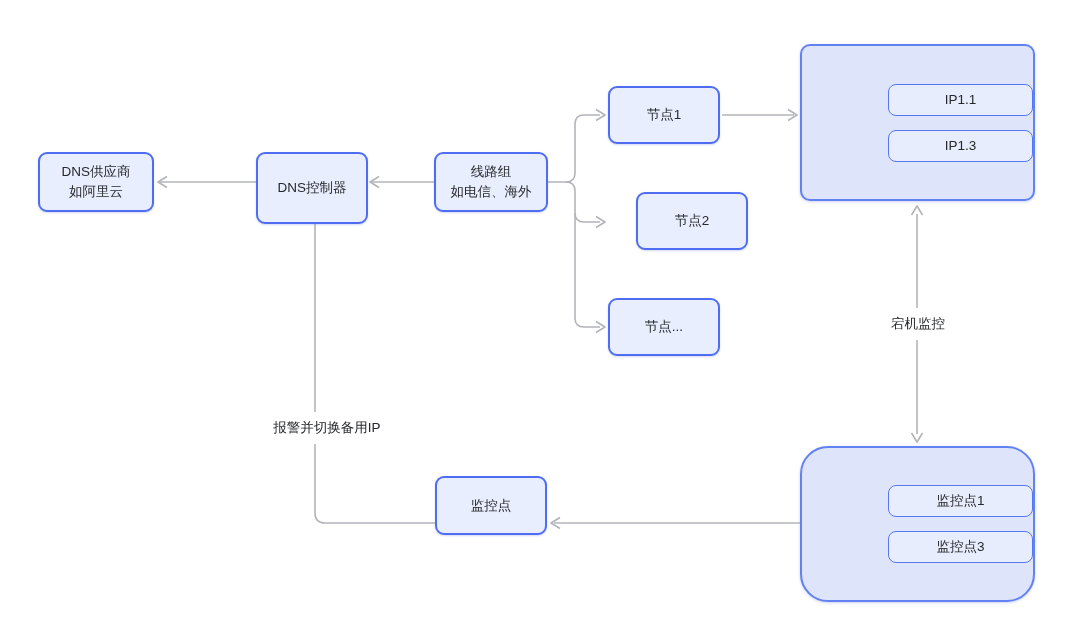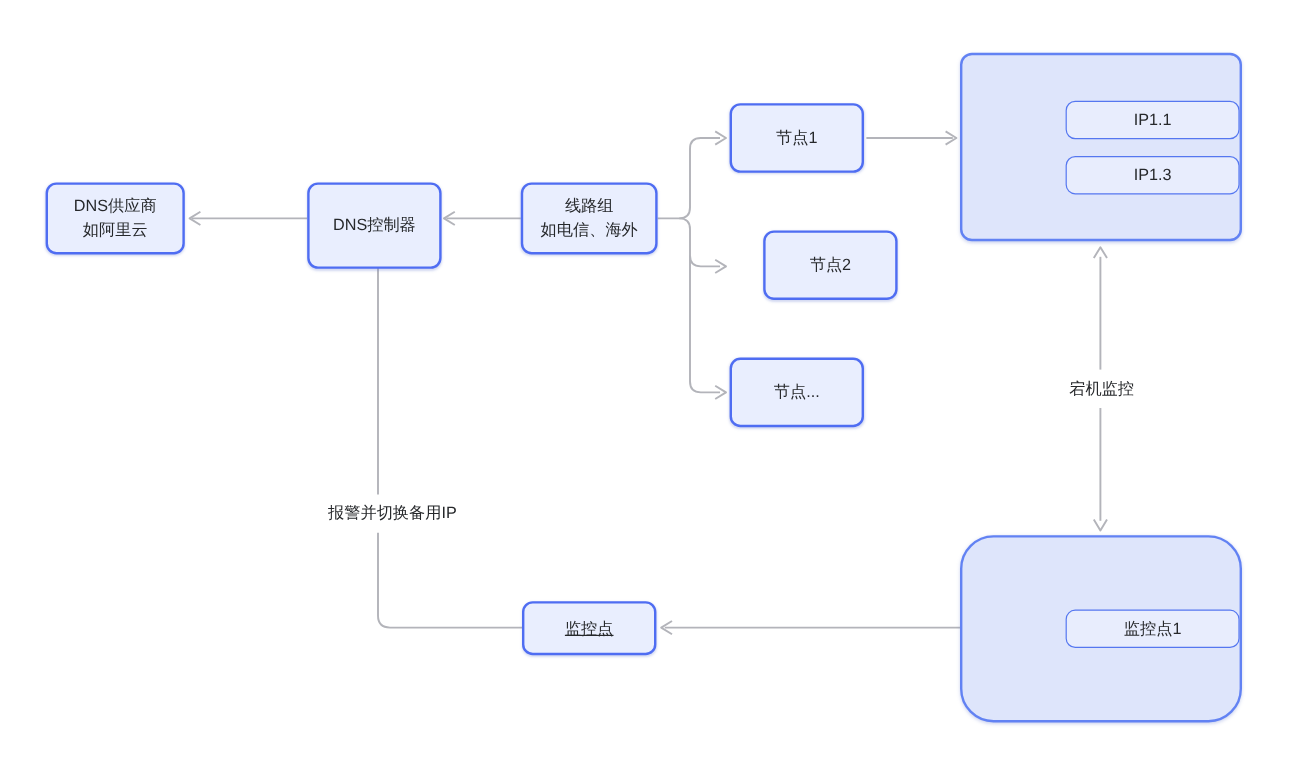--- a/index.html
+++ b/index.html
@@ -158,23 +158,26 @@
     </div>
     <div class="inner-box">
       <span>IP1.3</span>
     </div>
   </div>
 
   <div class="container-box" style="left:800px; top:446px; width:235px; height:156px;border-radius:28px;">
     <div class="inner-box">
       <span>监控点1</span>
     </div>
+    <div class="inner-box">
+      <span>监控点3</span>
+    </div>
   </div>
 
-  <div class="node" style="left:435px; top:501px; width:112px; height:45px;text-decoration:underline;">
+  <div class="node" style="left:435px; top:476px; width:112px; height:59px;">
     <span>监控点</span>
   </div>
 
   <div class="edge-label" style="left:918px; top:324px;">宕机监控</div>
 
   <div class="edge-label" style="left:312px; top:428px;margin-left:15px;">报警并切换备用IP</div>
 
 </div>
 
 </body></html>

